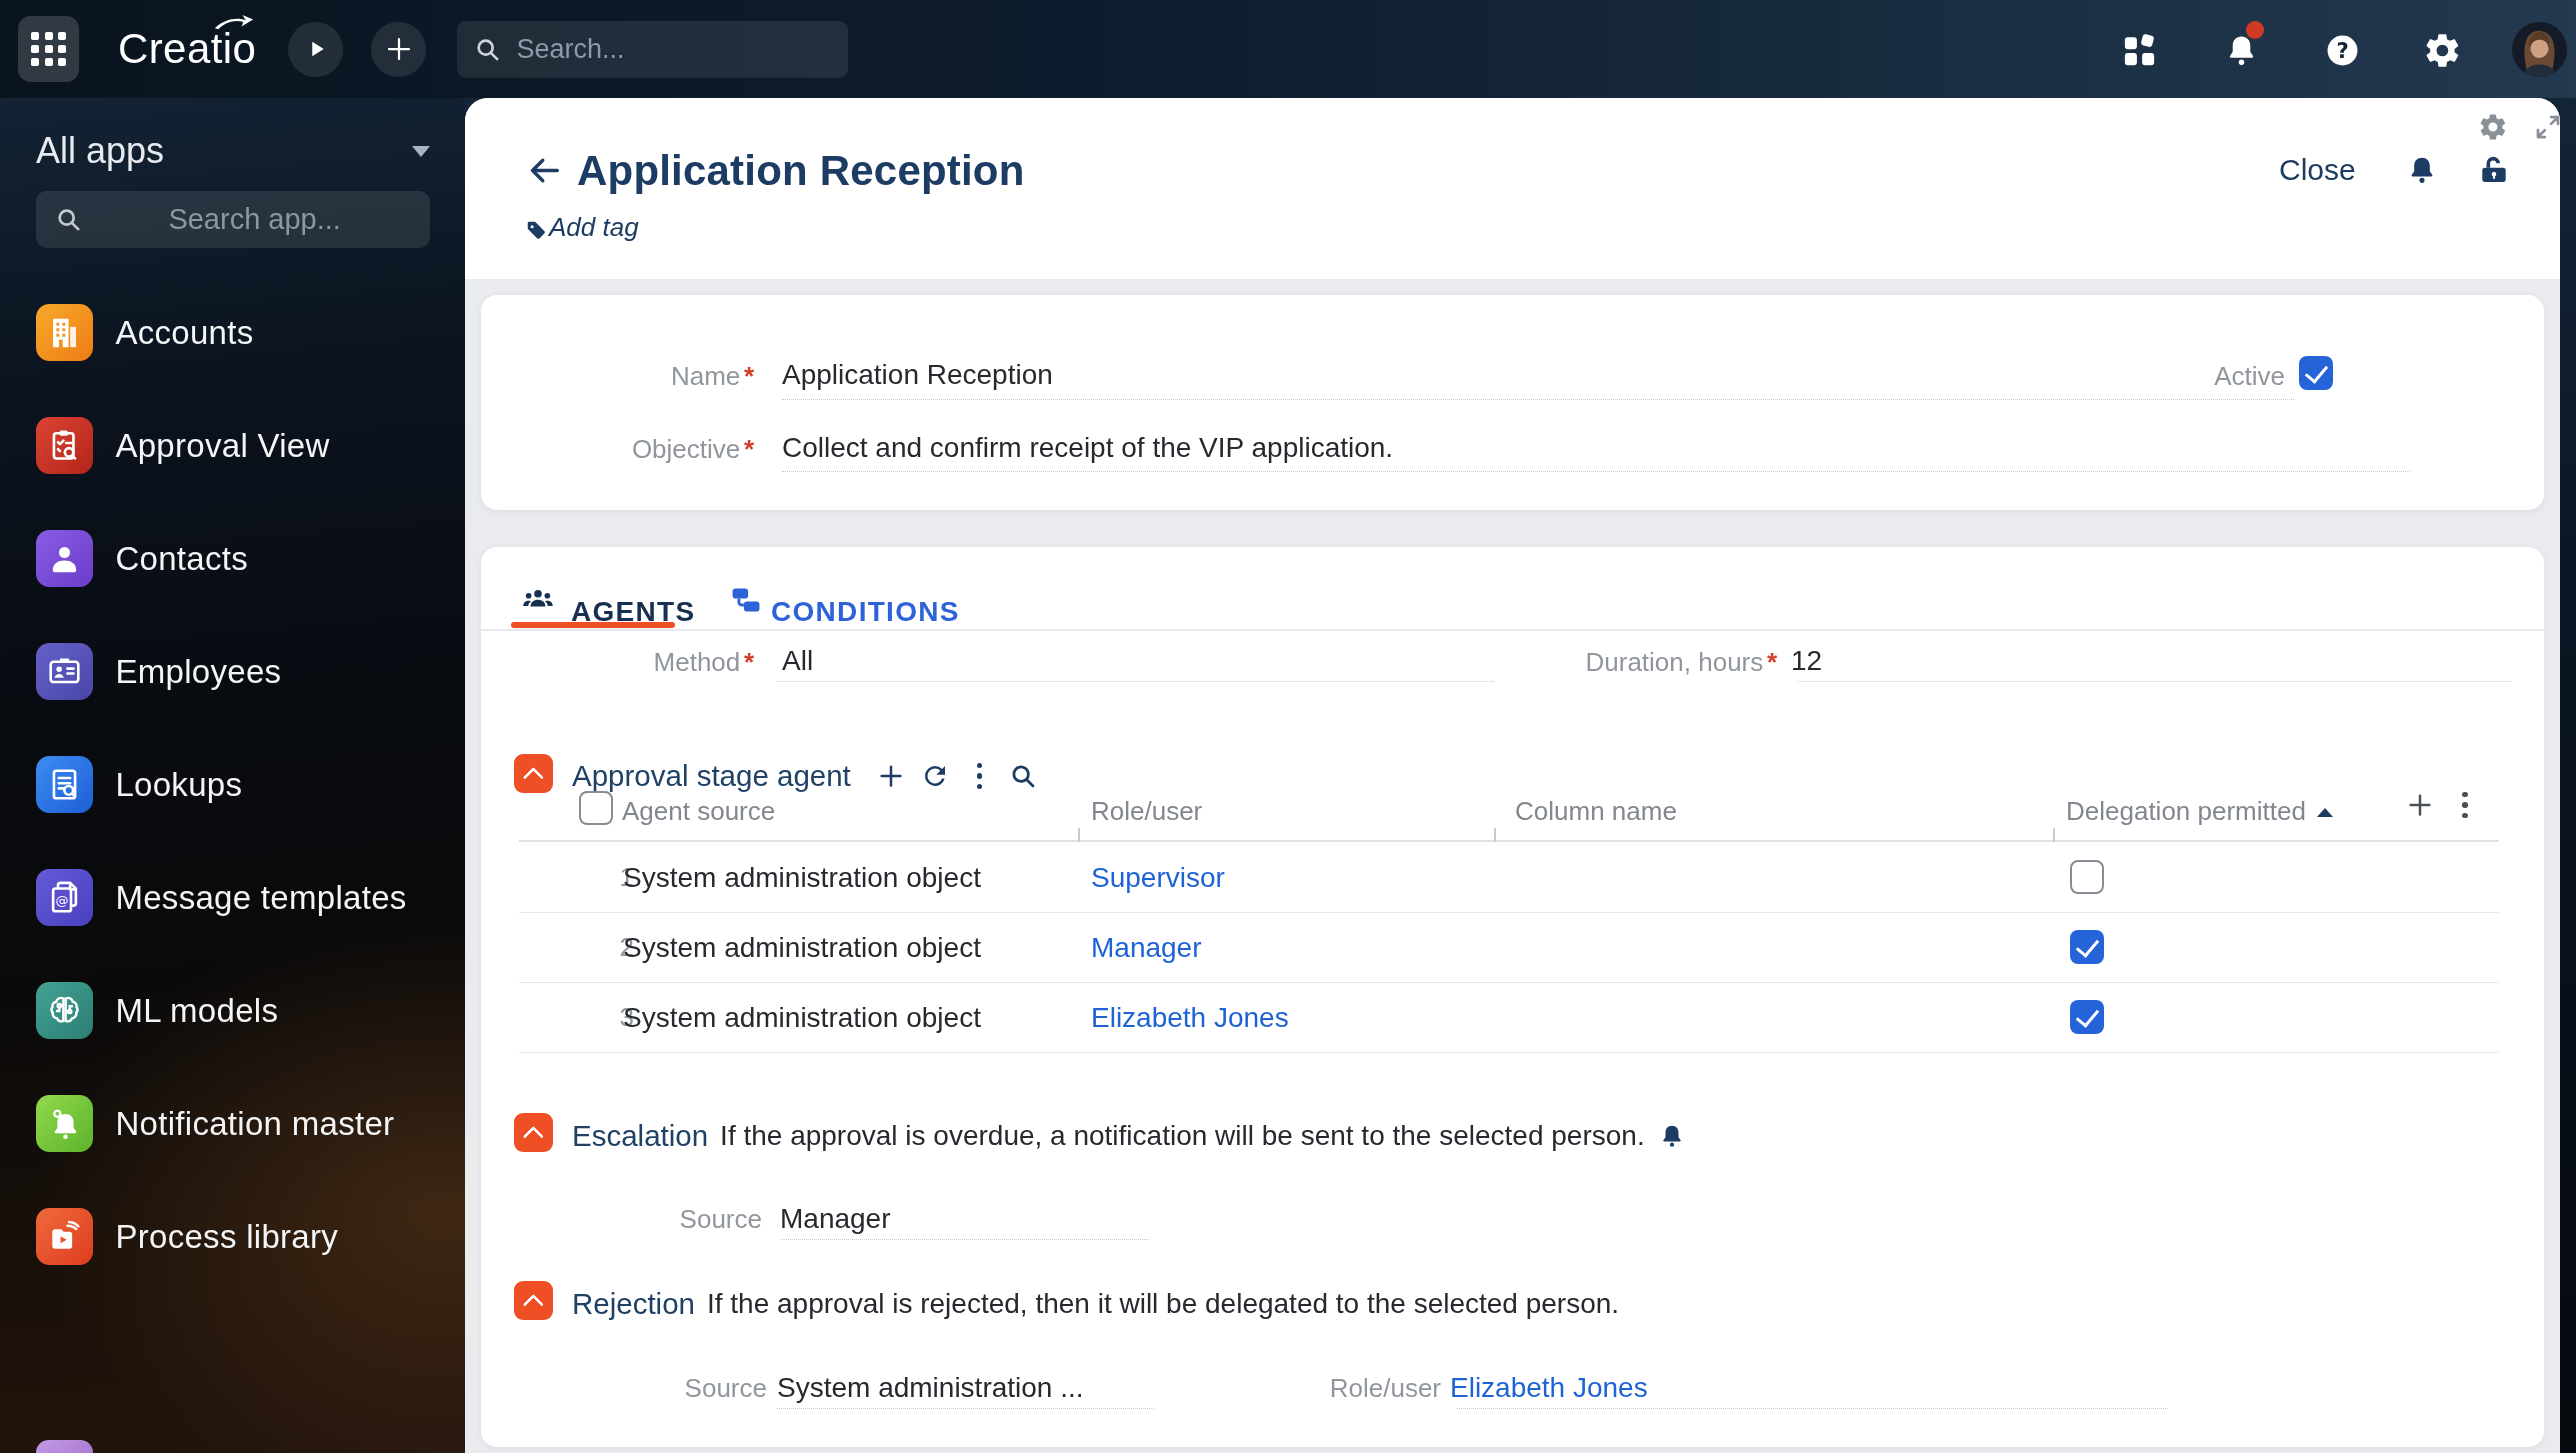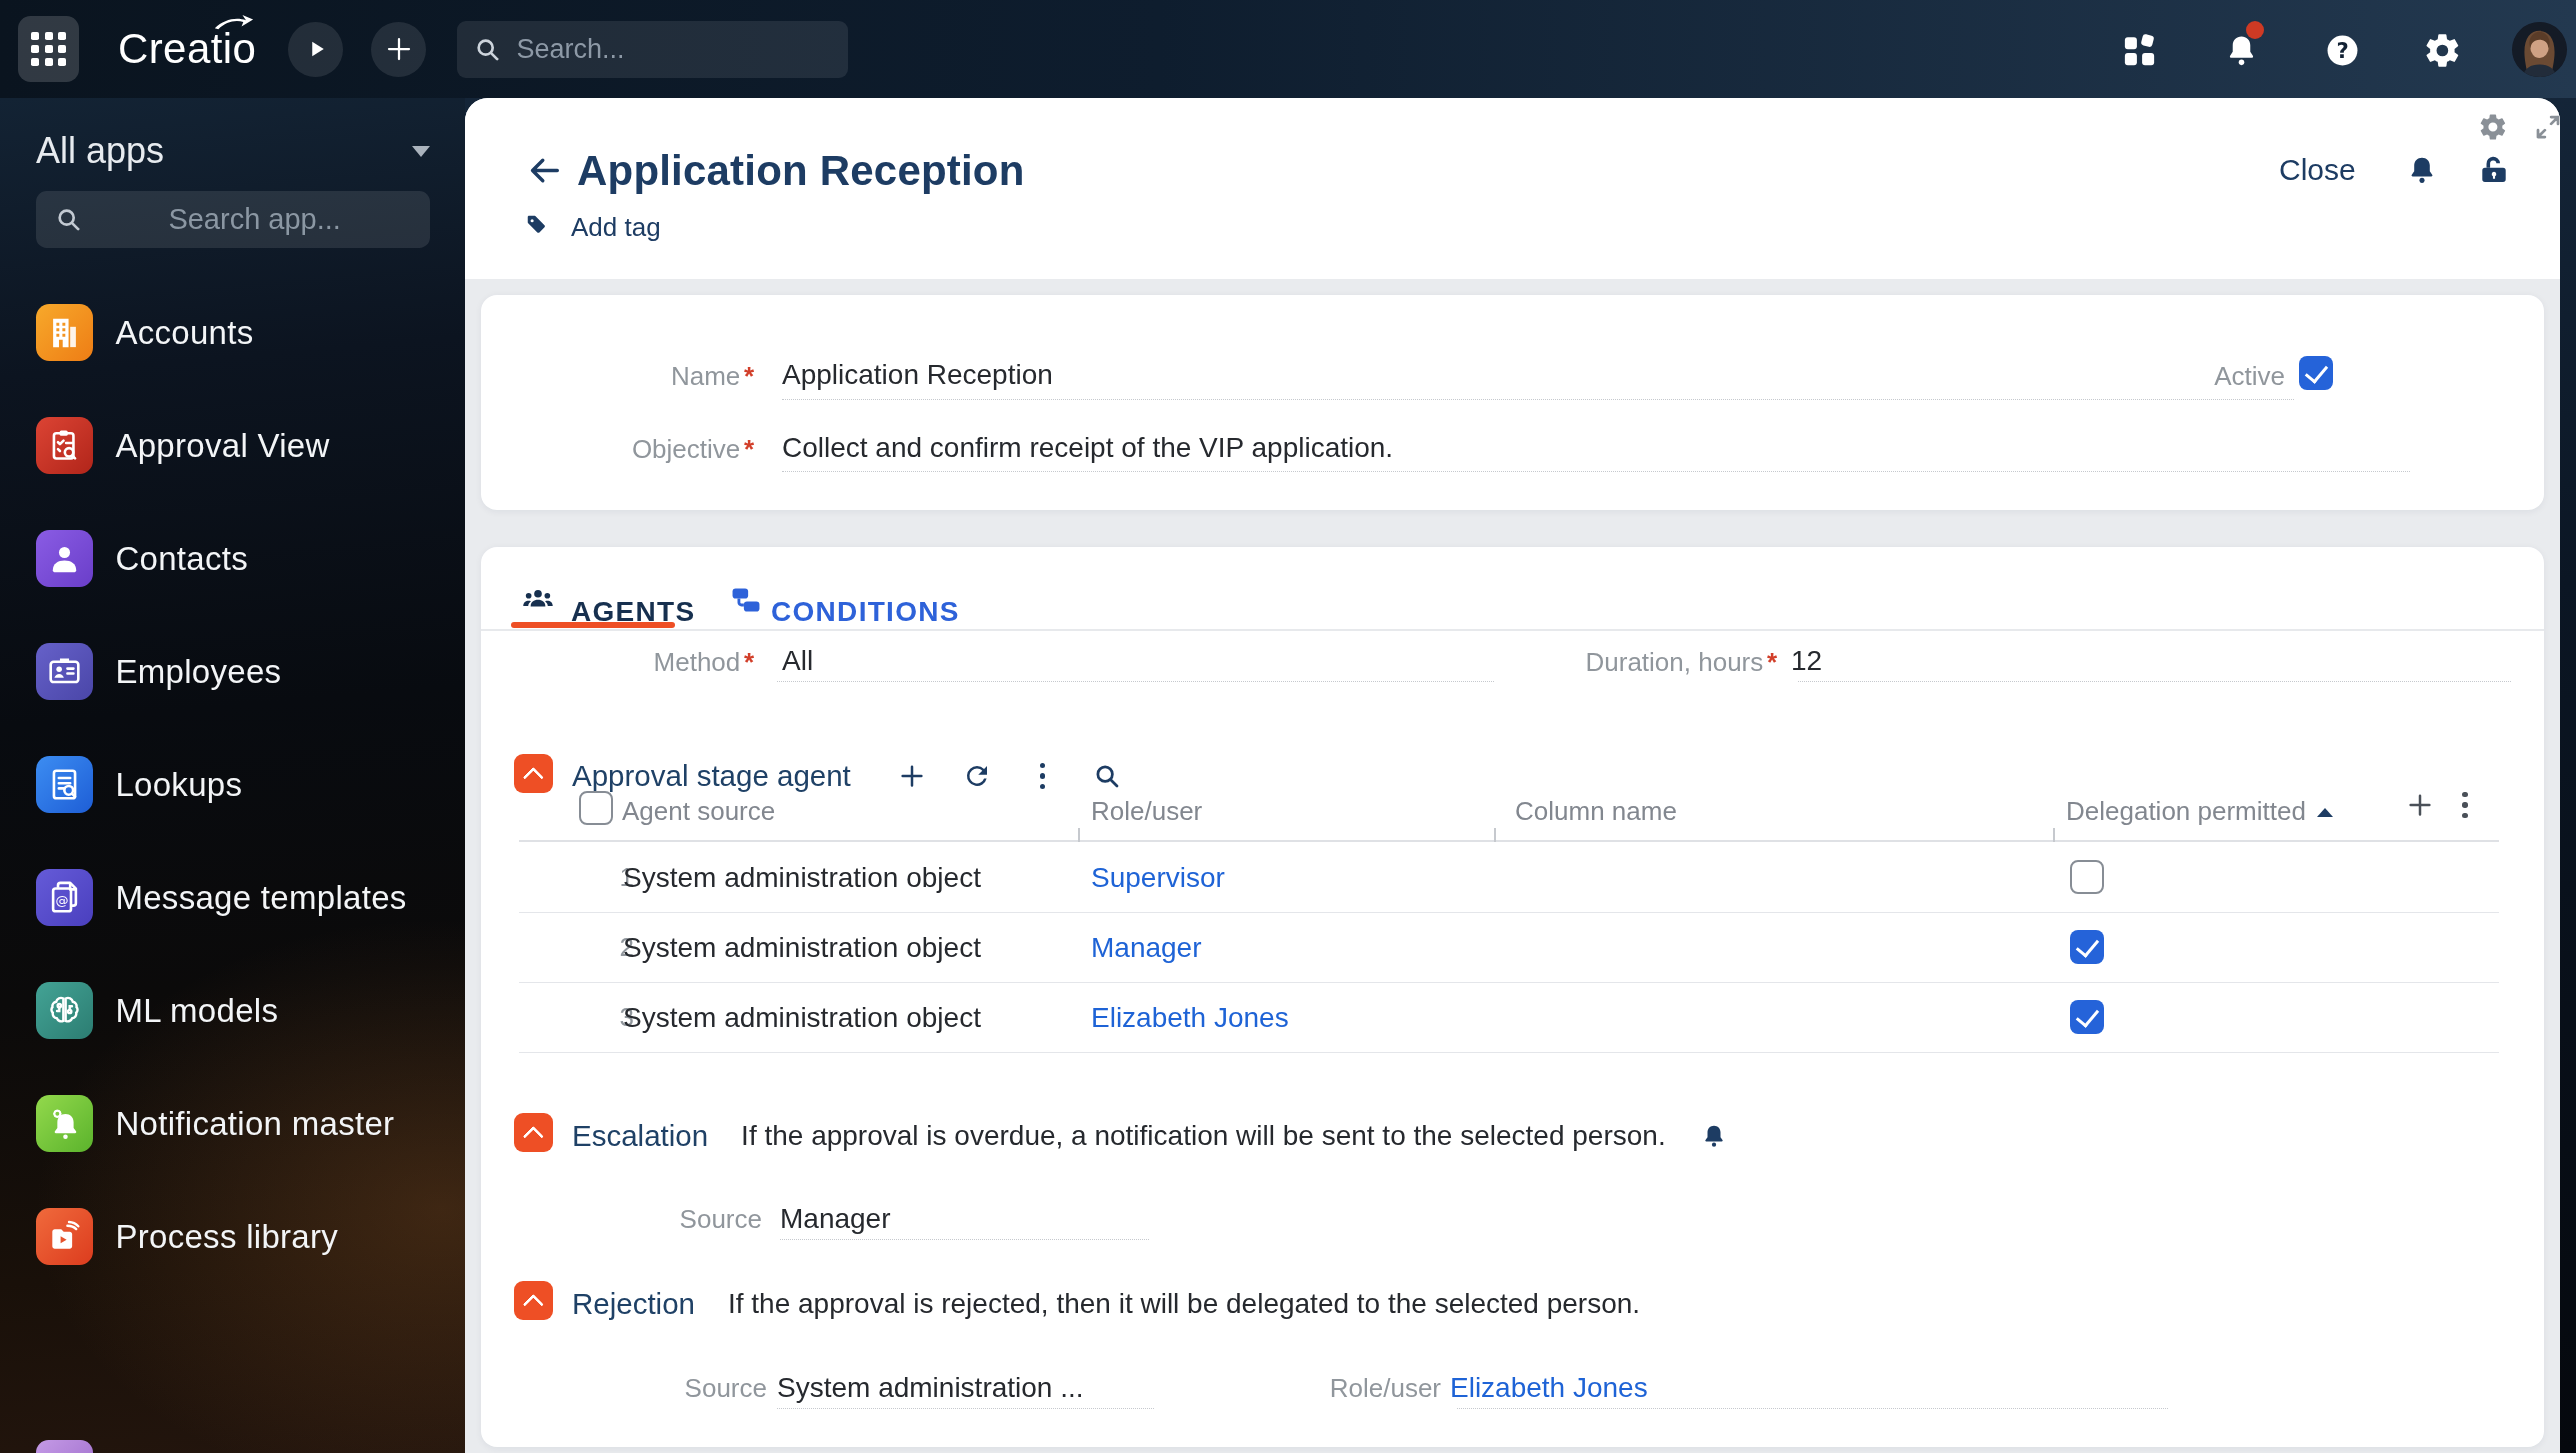--- a/index.html
+++ b/index.html
@@ -59,21 +59,21 @@
     border-radius:23px 23px 0 0;overflow:hidden;}
   .pagehead{position:absolute;left:0;top:0;width:100%;height:181px;background:#fff;}
   .mini-ic{position:absolute;top:14.3px;width:30px;height:30px;color:#8a9097;cursor:pointer;}
   .mini-ic svg{width:30px;height:30px;}
   .back-btn{position:absolute;left:59px;top:52px;width:41px;height:41px;color:#1d3c63;cursor:pointer;}
   .back-btn svg{width:41px;height:41px;}
   .page-title{position:absolute;left:112px;top:49px;font-size:42px;font-weight:700;color:#1d3c63;letter-spacing:0.2px;}
   .close-btn{position:absolute;left:1814px;top:55px;font-size:30px;color:#1d3c63;cursor:pointer;text-align:right;}
   .head-ic{position:absolute;top:54px;width:36px;height:36px;color:#1d3c63;cursor:pointer;}
   .head-ic svg{width:36px;height:36px;}
-  .addtag{position:absolute;left:59px;top:114px;display:flex;align-items:flex-start;gap:22px;color:#1d3c63;cursor:pointer;}
+  .addtag{position:absolute;left:59px;top:114px;display:flex;align-items:flex-end;gap:0;color:#1d3c63;cursor:pointer;font-style:italic;}
   .addtag svg{width:25px;height:25px;}
   .addtag .t{font-size:26px;font-weight:500;}
   .card{position:absolute;left:16px;width:2063px;background:#fff;border-radius:16px;box-shadow:0 1.8px 7.2px rgba(25,40,70,.06);}
   .card1{top:197px;height:215px;}
   .card2{top:449px;height:900px;}
   .flabel{position:absolute;text-align:right;font-size:26px;color:#90969c;white-space:nowrap;}
   .req::after{content:"*";color:#d23f2a;margin-left:3.6px;font-weight:700;}
   .fvalue{position:absolute;font-size:28px;color:#26292e;white-space:nowrap;cursor:text;}
   .dotline{position:absolute;border-bottom:1.8px dotted #c6c9ce;height:0;}
   .cb{position:absolute;width:34px;height:34px;box-sizing:border-box;border:2.7px solid #878d95;border-radius:8px;cursor:pointer;background:#fff;}
@@ -88,21 +88,21 @@
   .tab.alt{color:#2e62d9;gap:8px;}
   .tab-underline{position:absolute;left:30px;top:75px;width:164px;height:6.3px;border-radius:3.6px;background:var(--accent,#ee4f25);}
   .tab-divider{position:absolute;left:0;top:82px;width:100%;height:1.8px;background:#e7e9ec;}
   
   .sec-btn{position:absolute;width:39px;height:39px;border-radius:9px;background:var(--accent,#ee4f25);
     display:flex;align-items:center;justify-content:center;cursor:pointer;}
   .sec-btn .chev{width:11.6px;height:11.6px;border-left:3.6px solid #fff;border-top:3.6px solid #fff;border-radius:1.8px;
     transform:rotate(45deg) translate(2.7px,2.7px);}
   .sec-title{font-size:29.5px;font-weight:500;color:#1f4166;white-space:nowrap;}
   .sec-desc{font-size:28px;color:#26292e;white-space:nowrap;}
-  .sec-row{position:absolute;display:flex;align-items:center;gap:33px;}
+  .sec-row{position:absolute;display:flex;align-items:center;gap:12px;}
   .tool-ic{width:32px;height:32px;color:#1d3c63;cursor:pointer;display:flex;align-items:center;justify-content:center;}
   .tool-ic svg{width:30px;height:30px;}
   .kebab{display:flex;flex-direction:column;gap:5.4px;align-items:center;justify-content:center;}
   .kebab i{width:5.4px;height:5.4px;border-radius:50%;background:#1d3c63;}
   
   .thead{position:absolute;left:0;top:233px;width:100%;height:61px;}
   .thead .col{position:absolute;top:16px;font-size:26px;color:#82878f;white-space:nowrap;cursor:pointer;}
   .thead-border{position:absolute;left:38px;top:293px;width:1980px;height:1.8px;background:#dfe1e5;}
   .col-tick{position:absolute;top:281px;width:1.8px;height:14.3px;background:#c6c9ce;}
   .sort-caret{display:inline-block;margin-left:10.7px;width:0;height:0;border-left:8px solid transparent;border-right:8px solid transparent;border-bottom:9.8px solid #1d3c63;vertical-align:2.7px;}

